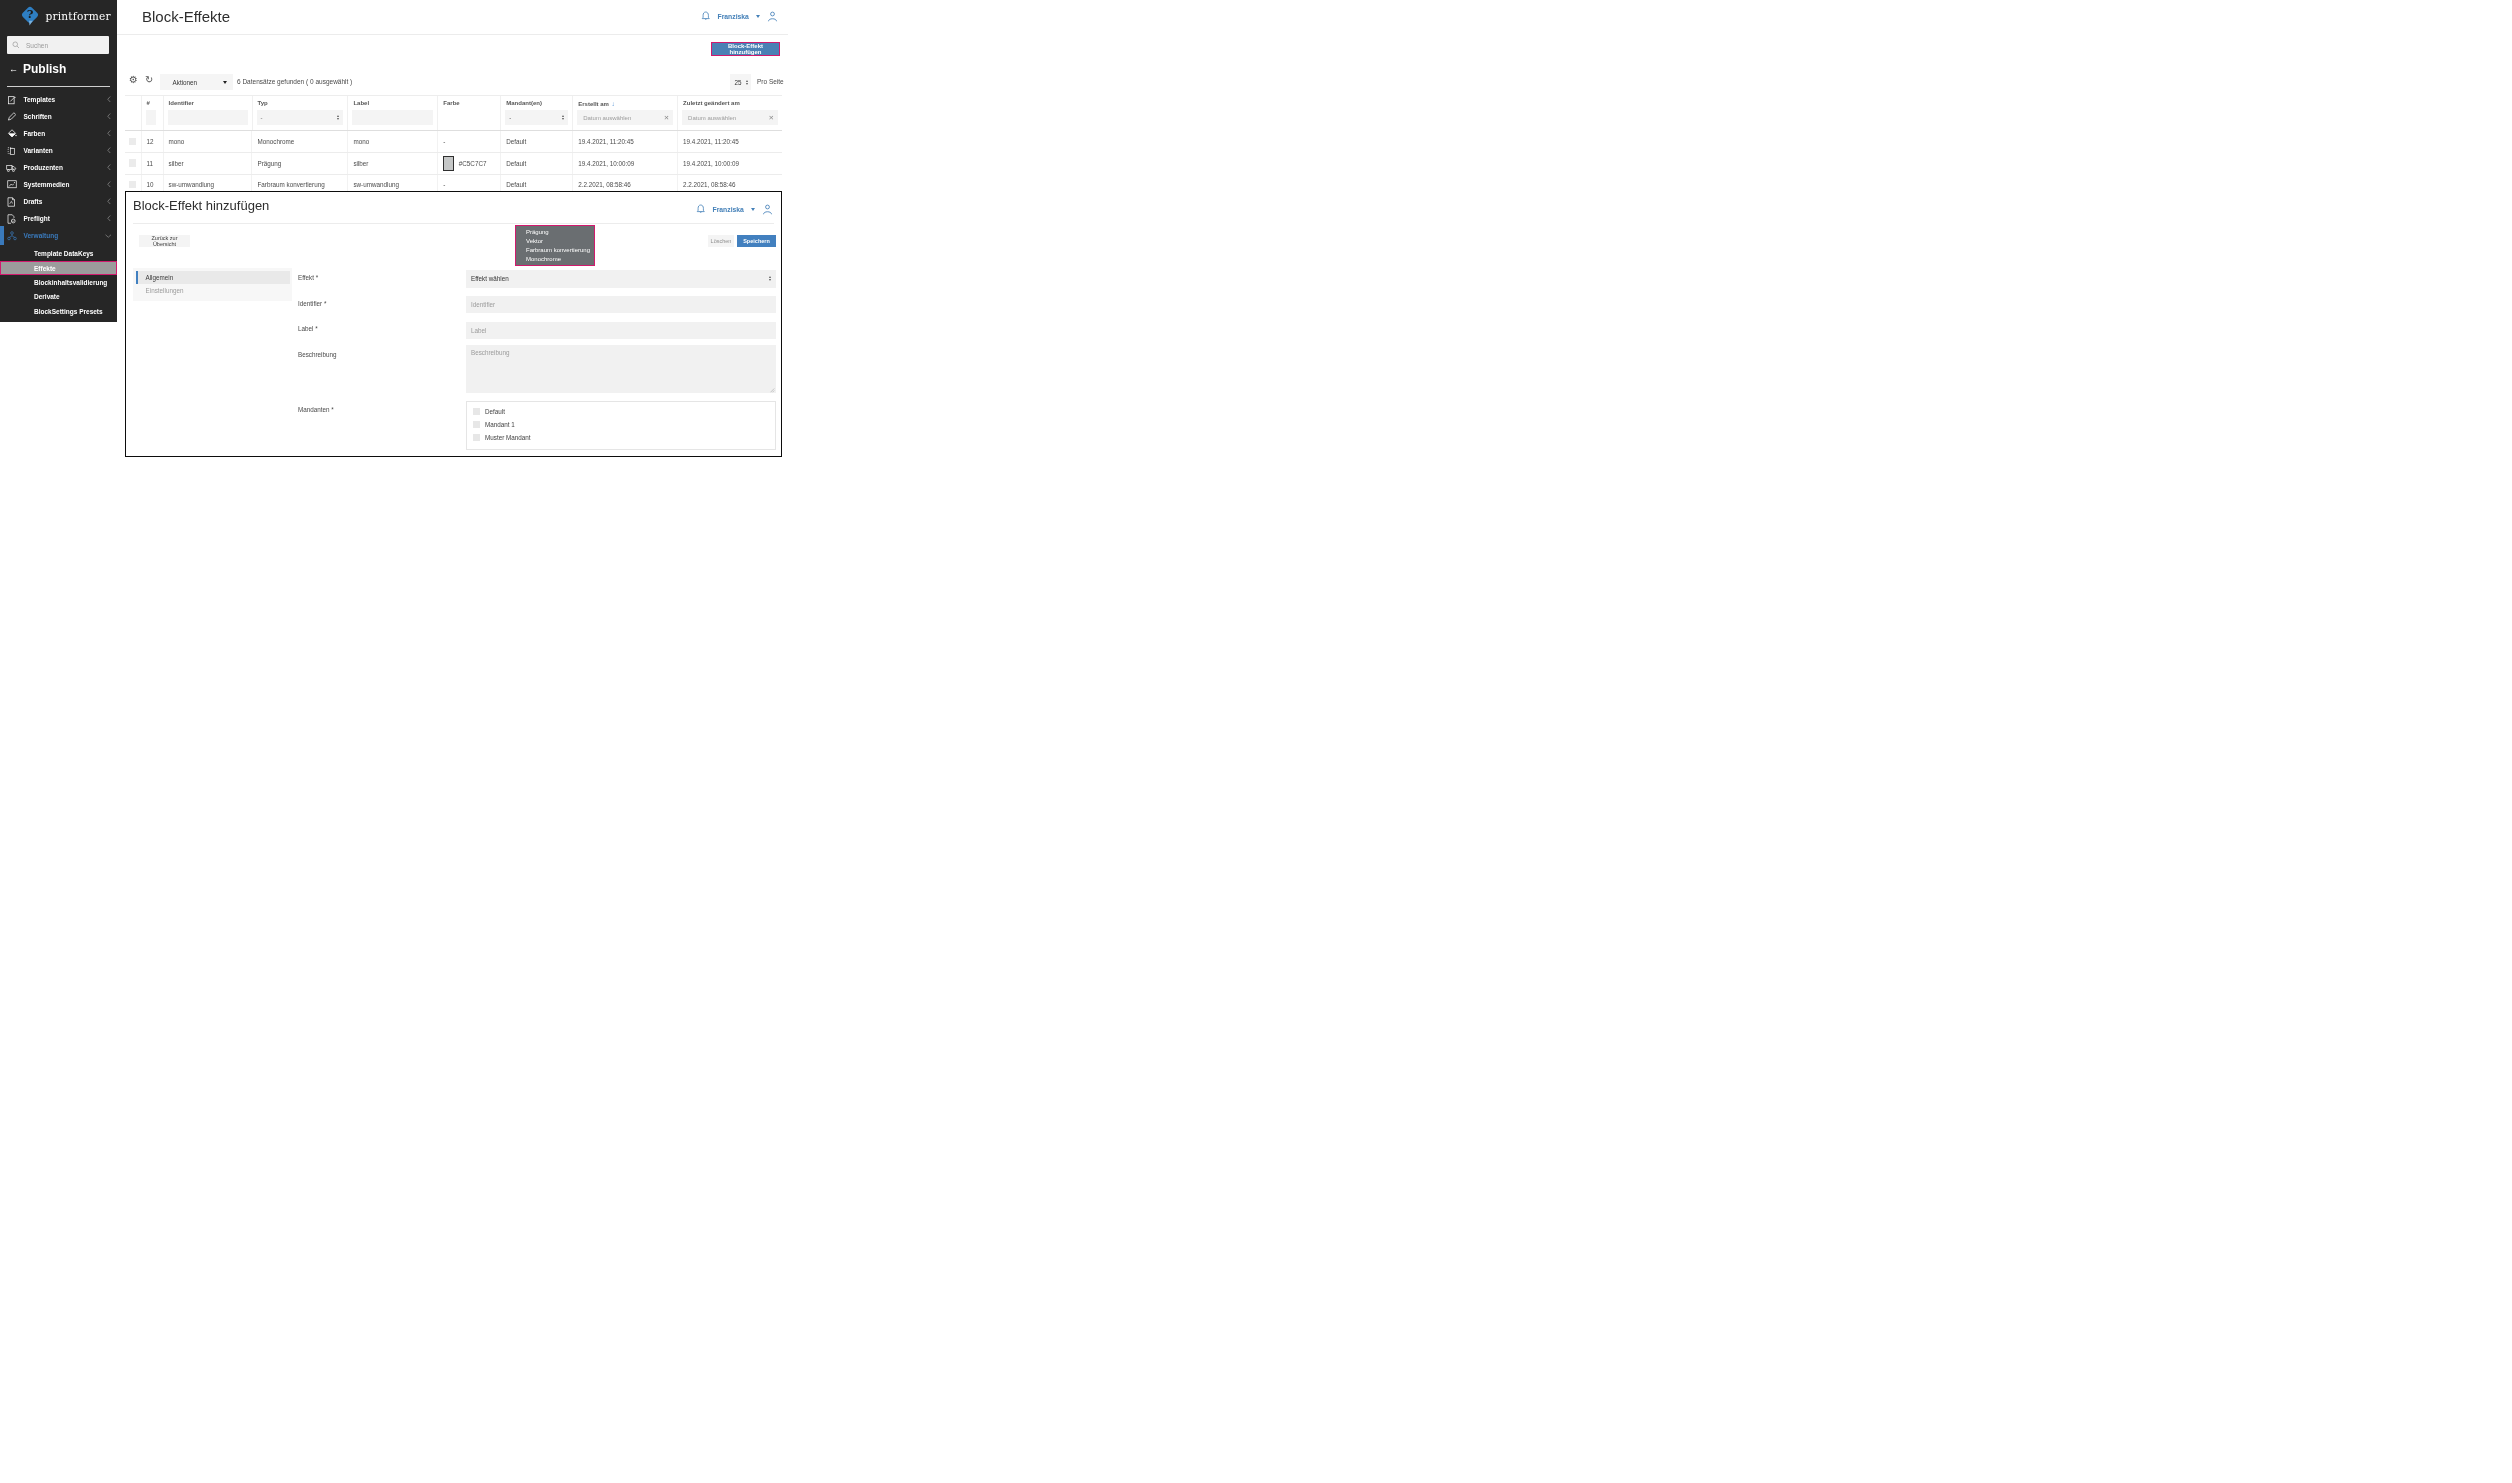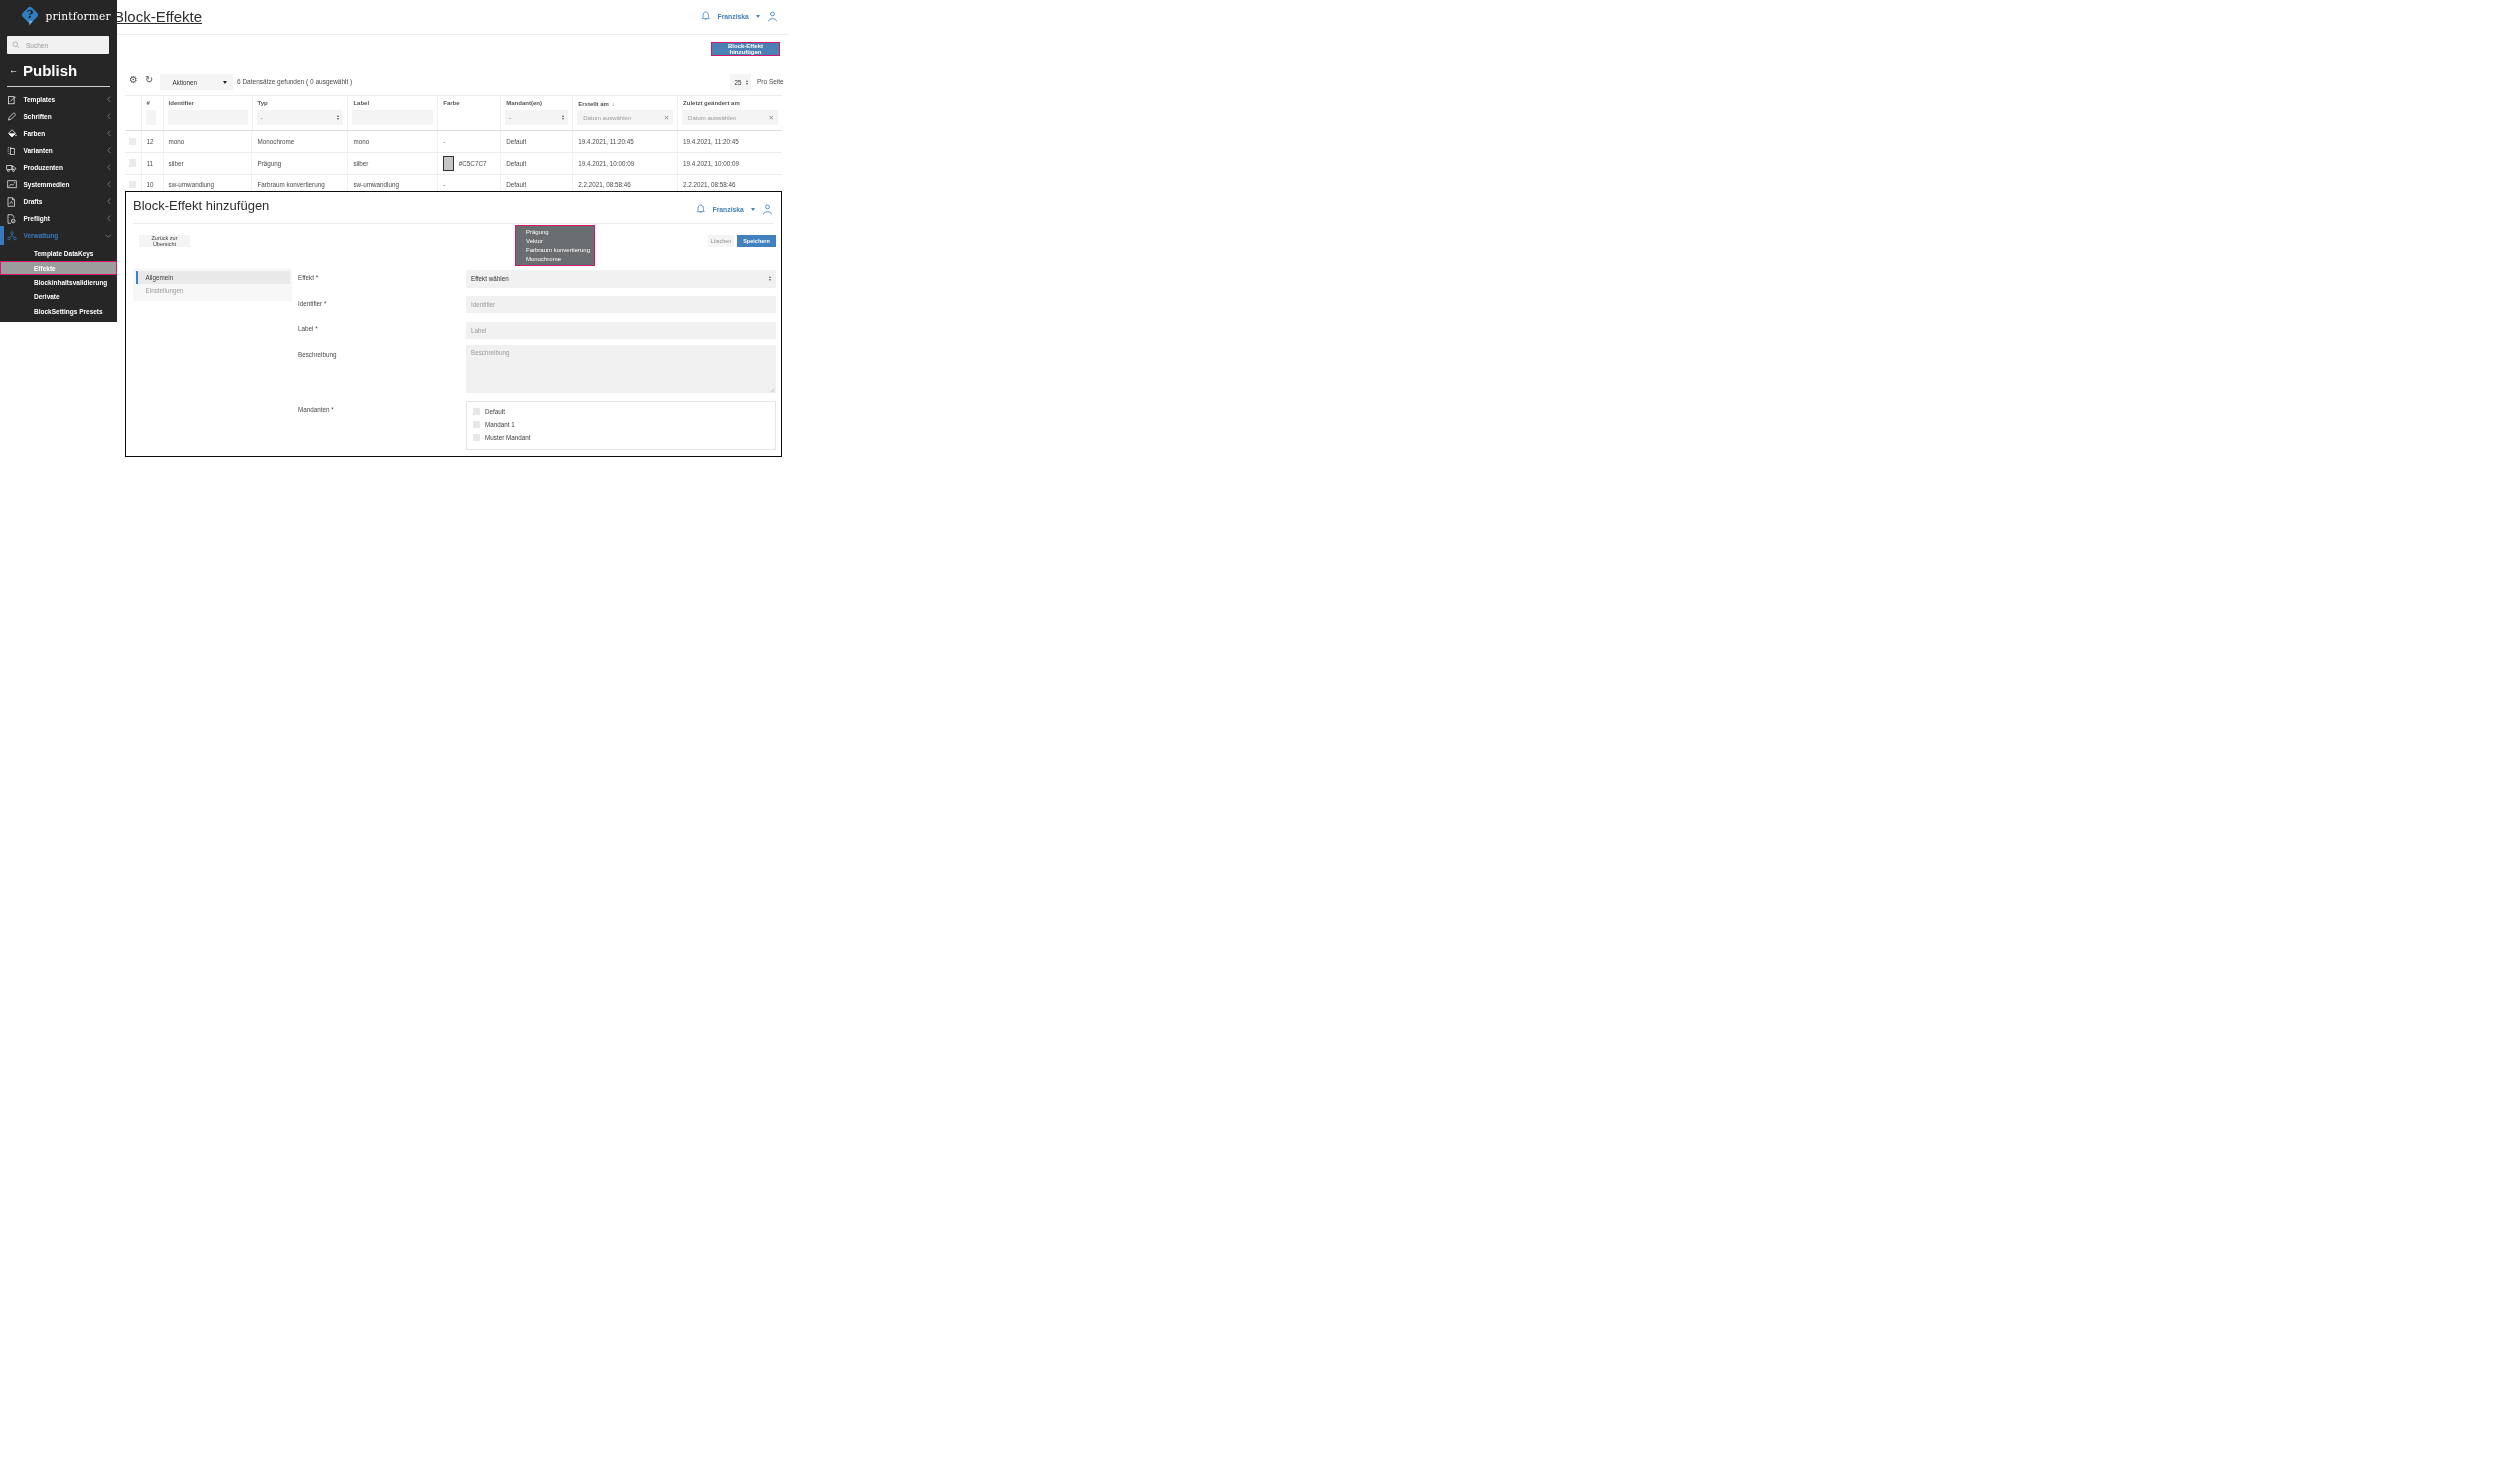--- a/index.html
+++ b/index.html
@@ -8,35 +8,35 @@
 
   
   .sidebar{position:absolute;left:0;top:0;width:117px;height:322px;background:#262626;}
   .logo{position:absolute;left:19px;top:4px;display:flex;align-items:center;gap:4.5px;}
   .brand{color:#fff;font-family:"DejaVu Serif",serif;font-size:10.6px;letter-spacing:0.2px;}
   .search{position:absolute;left:7px;top:36px;width:102px;height:18px;background:#f1f1f1;border-radius:1px;display:flex;align-items:center;padding:0 5px;box-sizing:border-box;gap:4px;}
   .search input{border:none;background:transparent;outline:none;font-size:6.5px;color:#444;width:70px;font-family:inherit;}
   .search input::placeholder{color:#9a9a9a;}
   .backrow{position:absolute;left:9px;top:62px;display:flex;align-items:center;gap:5px;color:#fff;}
   .backrow .arr{font-size:9px;line-height:1;}
-  .backrow .blbl{font-size:15px;font-weight:700;}
+  .backrow .blbl{font-size:12px;font-weight:700;}
   .sdivider{position:absolute;left:7px;right:7px;top:86px;height:0.5px;background:#cfcfcf;}
   .nav{position:absolute;left:0;right:0;top:91px;}
   .nav-item{height:17px;display:flex;align-items:center;padding:0 6px 0 6px;color:#fff;position:relative;cursor:pointer;}
   .nav-item .nico{width:11px;height:10px;display:flex;align-items:center;justify-content:center;margin-right:6.5px;}
   .nav-item .nlbl{font-size:6.5px;font-weight:600;}
   .nav-item .chev{margin-left:auto;display:flex;align-items:center;}
   .nav-item.vw .nlbl{color:#3a7abc;}
   .nav-item.vw .vbar{position:absolute;left:0;top:-1px;width:4px;height:19px;background:#3a7abc;}
   .subnav{margin-top:2.5px;}
   .sub-item{height:14.6px;display:flex;align-items:center;padding-left:34px;color:#fff;font-size:6.5px;font-weight:600;cursor:pointer;}
   .sub-active{height:14px;box-sizing:border-box;border:1.5px solid #d11a6d;background:#9c9c9c;display:flex;align-items:center;padding-left:33px;color:#fff;font-size:6.5px;font-weight:600;cursor:pointer;}
 
   
-  .page-title{position:absolute;left:114px;top:8px;font-size:15px;color:#2e2e2e;text-decoration:underline;}
+  .page-title{position:absolute;left:142px;top:8px;font-size:15px;color:#2e2e2e;}
   .hdivider{position:absolute;left:117px;right:0;top:34px;height:0.5px;background:#ececec;}
   .userbar{position:absolute;display:flex;align-items:center;gap:7px;}
   .userbar.main{left:701px;top:10.6px;}
   .uname{color:#4480b8;font-size:6.8px;font-weight:600;}
   .ucaret{width:0;height:0;border-left:2.5px solid transparent;border-right:2.5px solid transparent;border-top:3.3px solid #4480b8;}
 
   
   .add-wrap{position:absolute;left:711px;top:42px;border:1.5px solid #d11a6d;}
   .add-btn{width:67px;height:11.6px;background:#4a80b4;color:#fff;font-size:6px;font-weight:700;display:flex;align-items:center;justify-content:center;cursor:pointer;font-family:inherit;border:none;}
 

